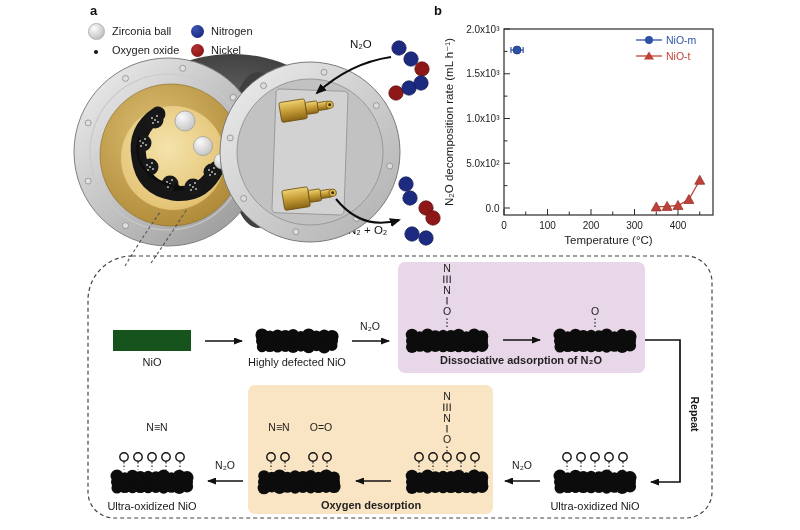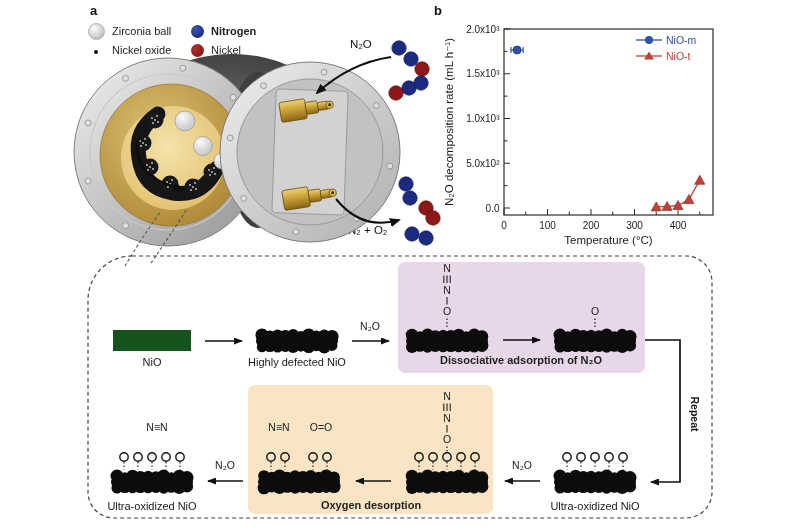--- a/index.html
+++ b/index.html
@@ -23,23 +23,23 @@
 <body>
 
 <div class="fig">
 
   <div class="panel-label" style="left:90px;top:3px;">a</div>
   <div class="panel-label" style="left:434px;top:3px;">b</div>
 
   <span class="sphere" style="left:88px;top:23px;"></span>
   <div class="lgtxt" style="left:112px;top:25px;">Zirconia ball</div>
   <span class="atomN" style="left:191px;top:25px;"></span>
-  <div class="lgtxt" style="left:211px;top:25px;font-weight:bold;">Nitrogen</div>
+  <div class="lgtxt" style="left:211px;top:25px;">Nitrogen</div>
   <span class="niodot" style="left:94px;top:50px;"></span>
-  <div class="lgtxt" style="left:112px;top:44px;">Nickel oxide</div>
+  <div class="lgtxt" style="left:112px;top:44px;">Oxygen oxide</div>
   <span class="atomO" style="left:191px;top:44px;"></span>
   <div class="lgtxt" style="left:211px;top:44px;">Nickel</div>
 
   <div class="flowtxt" style="left:350px;top:38px;">N₂O</div>
   <div class="flowtxt" style="left:348px;top:224px;">N₂ + O₂</div>
 
   <svg id="mill" class="abs" style="left:60px;top:35px;width:390px;height:235px" viewBox="60 35 390 235">
     <defs>
       <linearGradient id="metal1" x1="0" y1="0" x2="1" y2="1">
         <stop offset="0" stop-color="#f2f2f2"></stop>

